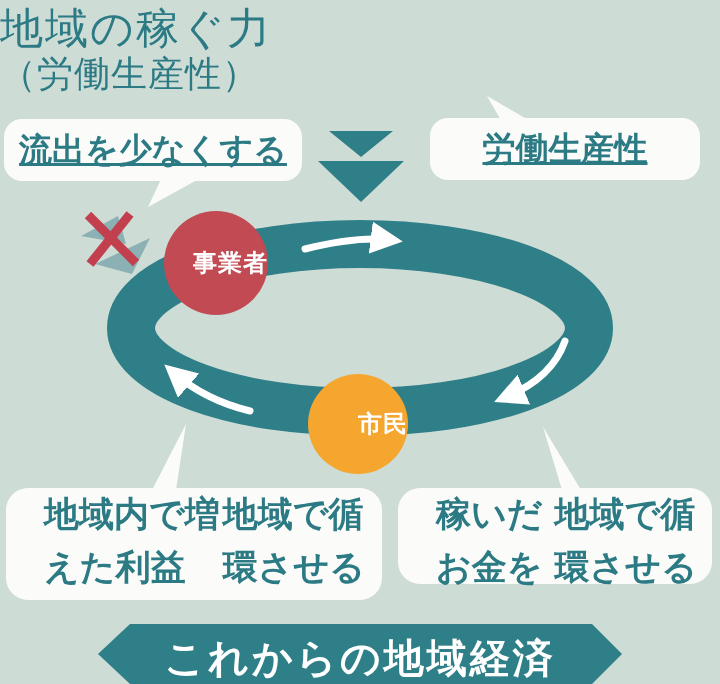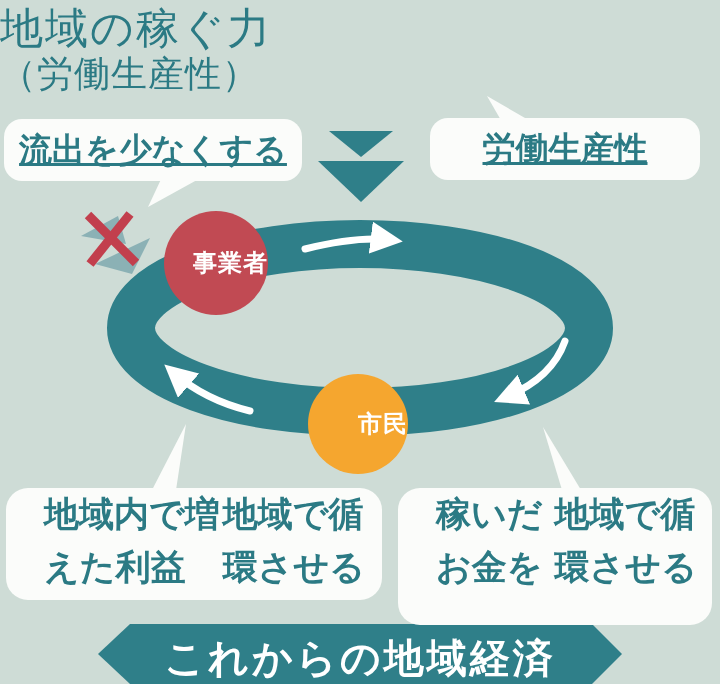--- a/index.html
+++ b/index.html
@@ -34,21 +34,21 @@
   .node.city{left:451px;top:210px;width:107px;height:107px;background:var(--green,#186C3B);}
   .node.citizens{left:308px;top:374px;width:100px;height:100px;background:var(--orange,#F5A62F);}
 
   .note{
     background:var(--white_box,#FBFCFA);border-radius:22px;
     display:flex;justify-content:center;
     color:var(--teal_text,#2B7A84);font-weight:800;font-size:35px;line-height:1.5;
     padding-left:38px;box-sizing:border-box;
   }
   .note.left{left:6px;top:488px;width:376px;height:112px;}
-  .note.right{left:398px;top:488px;width:314px;height:137px;}
+  .note.right{left:398px;top:488px;width:314px;height:96px;}
 
   .banner-label{
     left:0;top:631px;width:720px;text-align:center;
     color:#fff;font-weight:800;font-size:40px;letter-spacing:3px;
   }
 </style>
 </head>
 <body>
 
 <div class="stage">

